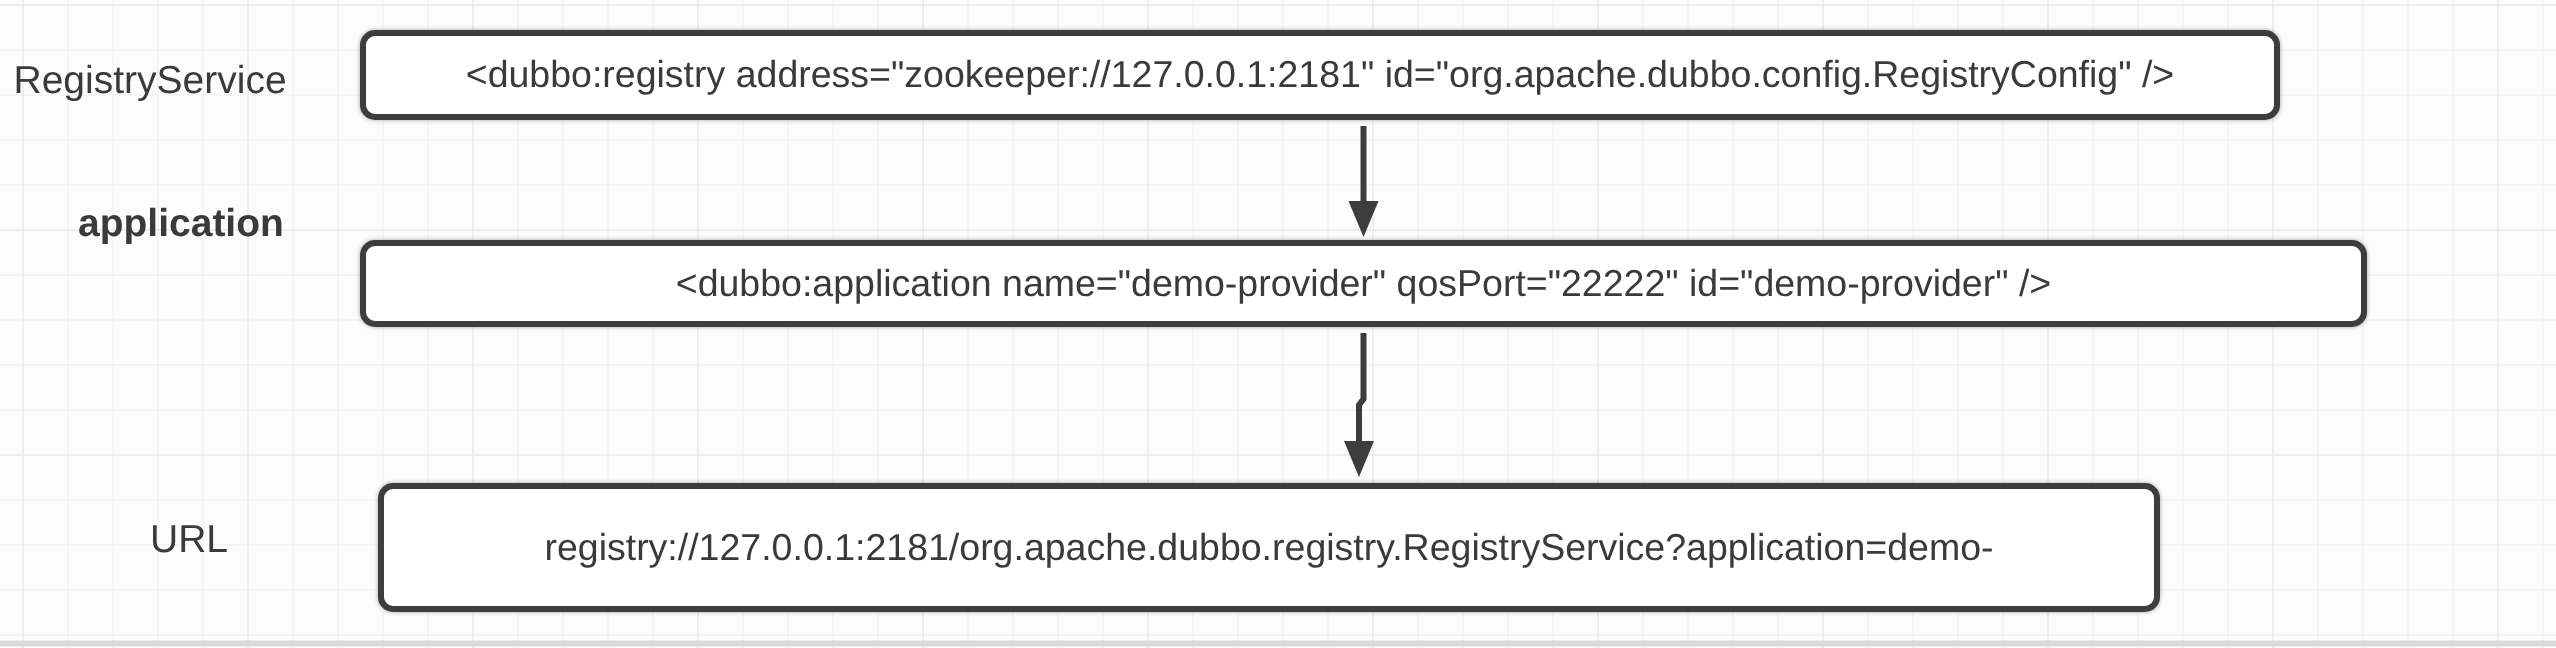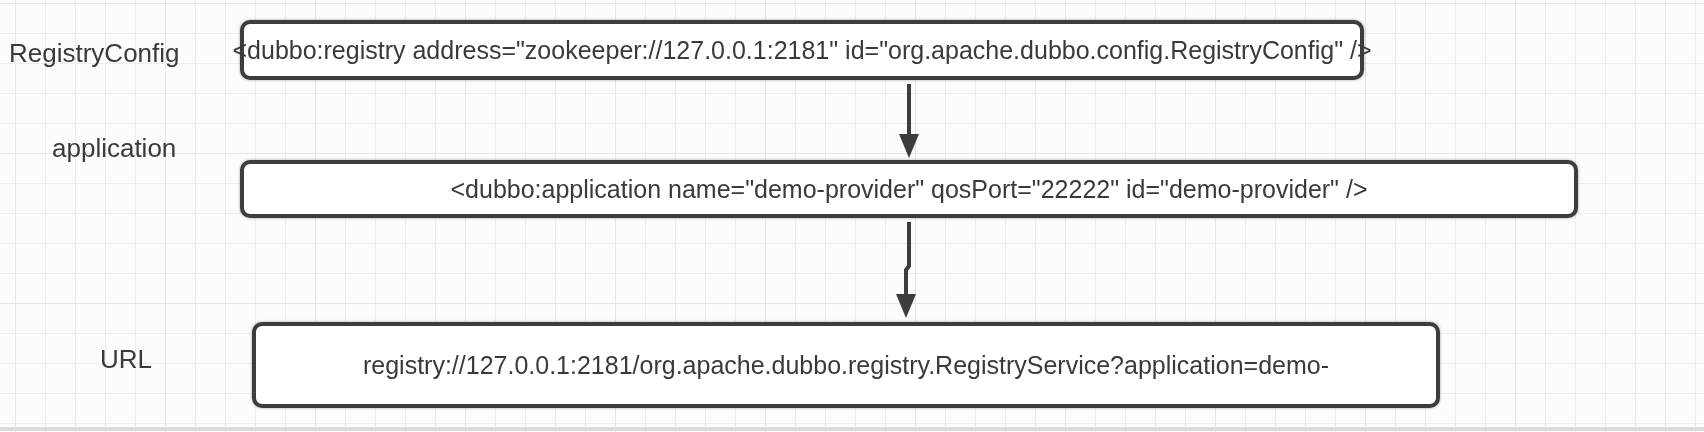--- a/index.html
+++ b/index.html
@@ -32,54 +32,54 @@
     background: #dadada;
   }
   .side-label {
     position: absolute;
     color: #3a3a3a;
     font-size: 26px;
     line-height: 30px;
     white-space: nowrap;
   }
   .label-registry { left: 9px;   top: 38px;  }
-  .label-app      { left: 52px;  top: 133px; }
+  .label-app      { left: 52px;  top: 133px; font-weight: bold; }
   .label-url      { left: 100px; top: 344px; }
   .node {
     position: absolute;
     box-sizing: border-box;
     background: #ffffff;
     border: 4px solid #3d3d3d;
     border-radius: 10px;
     box-shadow: 0 0 3px rgba(60,60,60,0.45);
     color: #3a3a3a;
     font-size: 25px;
     text-align: center;
     display: flex;
     flex-direction: column;
     align-items: center;
     justify-content: center;
     white-space: nowrap;
   }
-  .node-1 { left: 240px; top: 20px;  width: 1124px; height: 60px; }
+  .node-1 { left: 240px; top: 20px;  width: 1280px; height: 60px; }
   .node-2 { left: 240px; top: 160px; width: 1338px; height: 58px; }
   .node-3 { left: 252px; top: 322px; width: 1188px; height: 86px; line-height: 34px; }
   .connector-layer {
     position: absolute;
     left: 0; top: 0;
     width: 1704px; height: 432px;
     pointer-events: none;
   }
 </style>
 </head>
 <body>
 
 <div class="page">
 
-  <div class="side-label label-registry">RegistryConfig</div>
+  <div class="side-label label-registry">RegistryService</div>
 
   <div class="side-label label-app">application</div>
 
   <div class="side-label label-url">URL</div>
 
   <div class="node node-1">
     <span>&lt;dubbo:registry address="zookeeper://127.0.0.1:2181" id="org.apache.dubbo.config.RegistryConfig" /&gt;</span>
   </div>
 
   <div class="node node-2">

